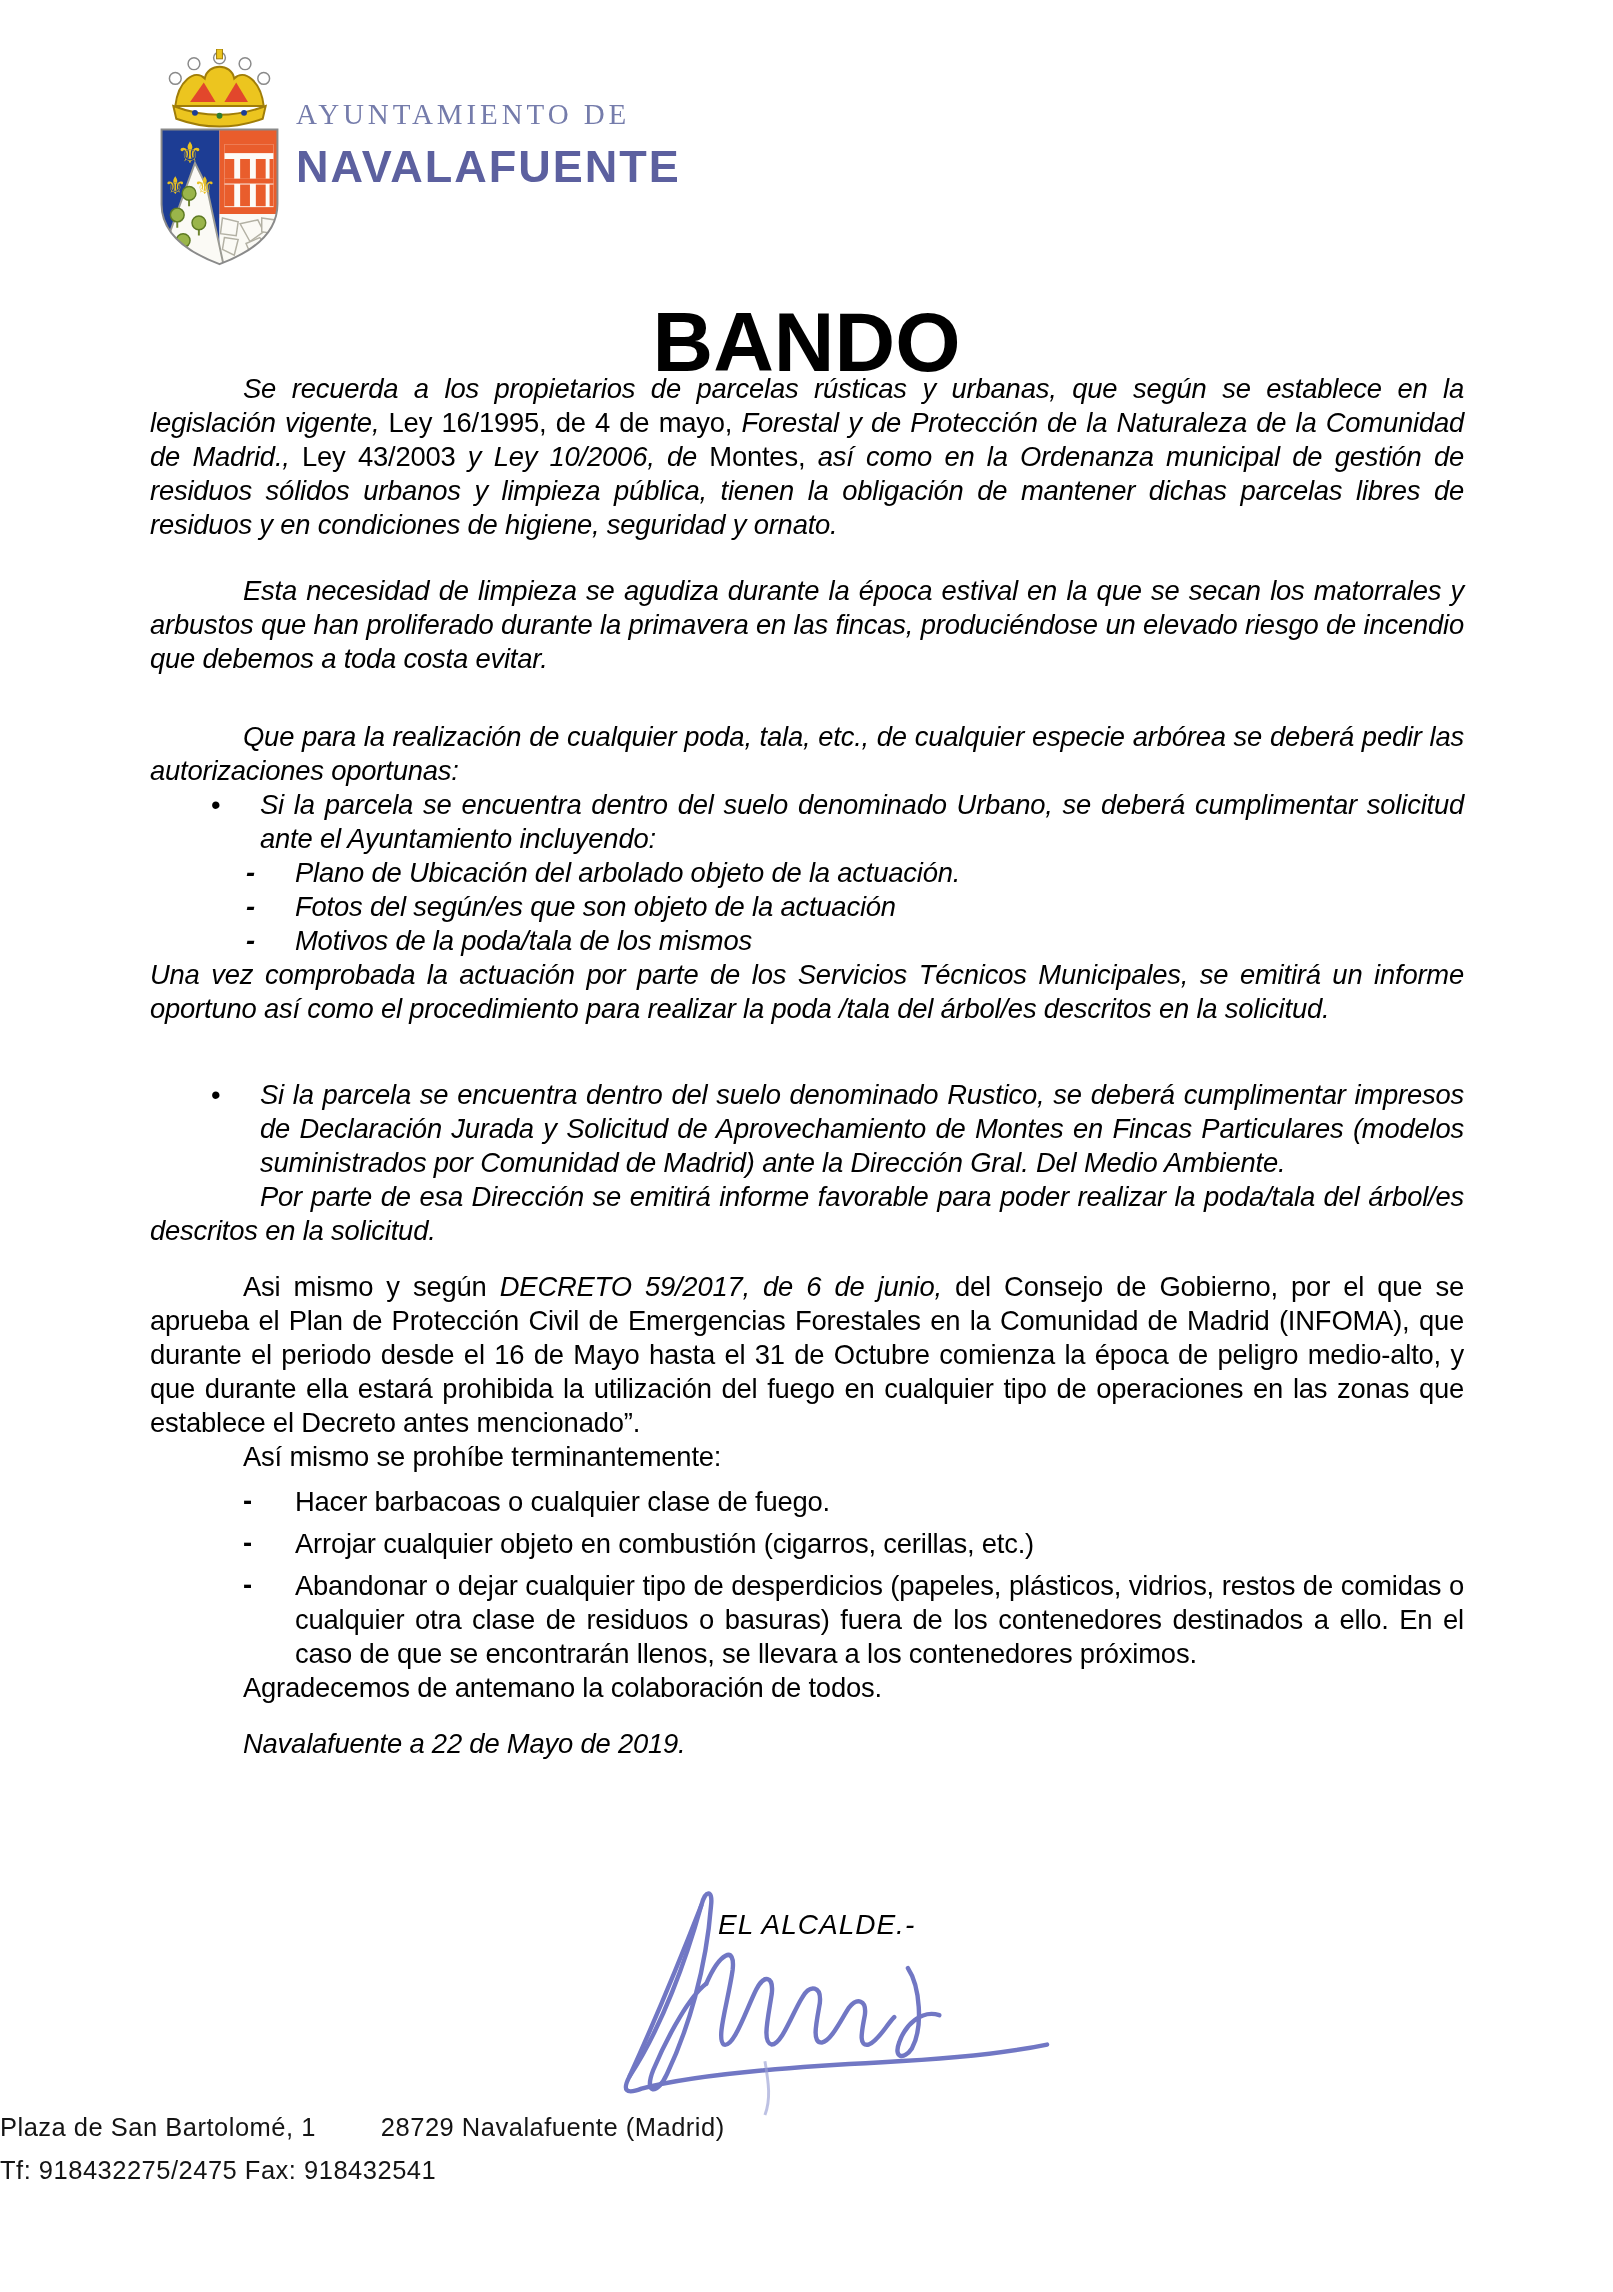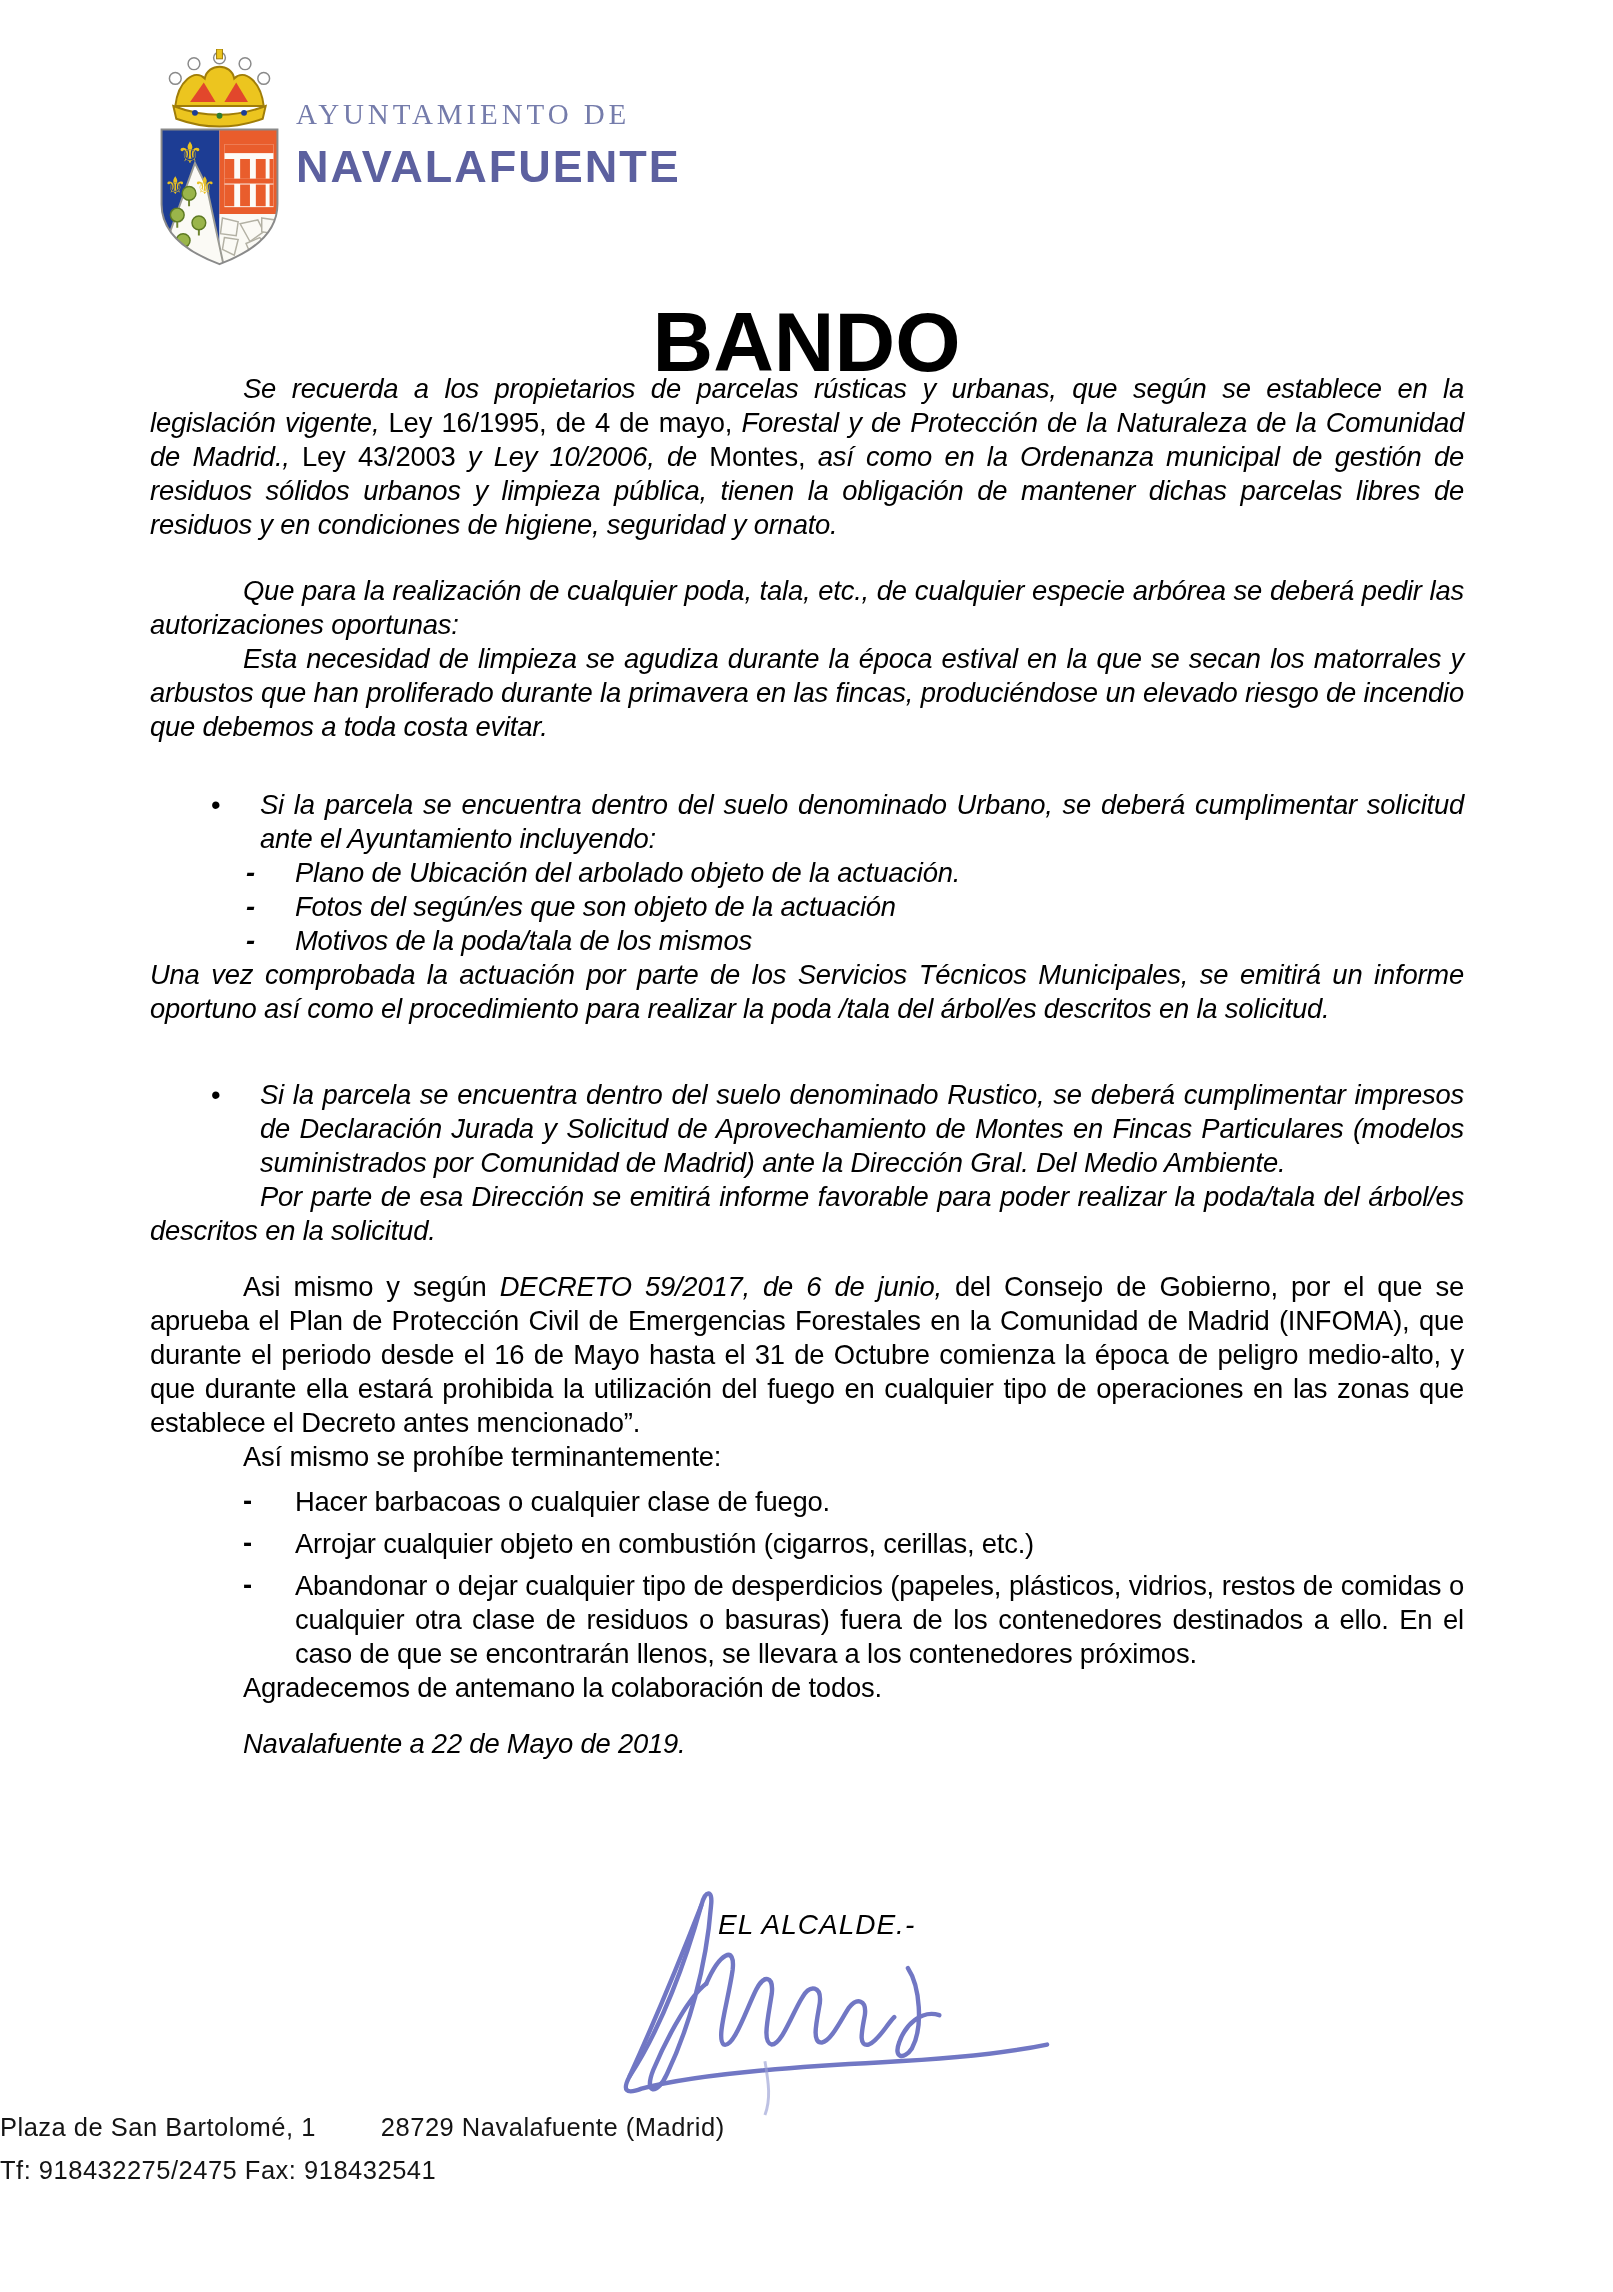--- a/index.html
+++ b/index.html
@@ -152,23 +152,23 @@
     <div class="header-line1">AYUNTAMIENTO DE</div>
     <div class="header-line2">NAVALAFUENTE</div>
   </div>
 
   <h1 class="doc-title">BANDO</h1>
 
   <div class="body">
 
     <p class="blk ind mb33"><span class="i">Se recuerda a los propietarios de parcelas rústicas y urbanas, que según se establece en la legislación vigente,  </span><span class="n">Ley 16/1995, de 4 de mayo, </span><span class="i">Forestal y de Protección de la Naturaleza de la Comunidad de Madrid., </span><span class="n">Ley 43/2003 </span><span class="i">y Ley 10/2006, de </span><span class="n">Montes, </span><span class="i">así como en la Ordenanza municipal de gestión de residuos sólidos urbanos y limpieza pública, tienen la obligación de mantener dichas parcelas  libres de residuos y en condiciones de higiene, seguridad y ornato.</span></p>
 
+    <p class="blk ind mb45"><span class="i">Esta necesidad de limpieza se agudiza durante la época estival en la que se secan los matorrales y arbustos que han proliferado durante la primavera en las fincas, produciéndose un elevado riesgo de incendio que debemos a toda costa evitar.</span></p>
+
     <p class="blk ind"><span class="i">Que para la realización de cualquier poda, tala, etc., de cualquier especie arbórea se deberá pedir las autorizaciones oportunas:</span></p>
-
-    <p class="blk ind mb45"><span class="i">Esta necesidad de limpieza se agudiza durante la época estival en la que se secan los matorrales y arbustos que han proliferado durante la primavera en las fincas, produciéndose un elevado riesgo de incendio que debemos a toda costa evitar.</span></p>
 
     <div class="blk bullet">
       <span class="marker">•</span>
       <span><span class="i">Si la parcela se encuentra dentro del suelo denominado Urbano, se deberá cumplimentar solicitud ante el Ayuntamiento incluyendo:</span></span>
     </div>
 
     <div class="blk sub">
       <span class="marker">-</span>
       <span><span class="i">Plano de Ubicación del arbolado objeto de la actuación.</span></span>
     </div>

